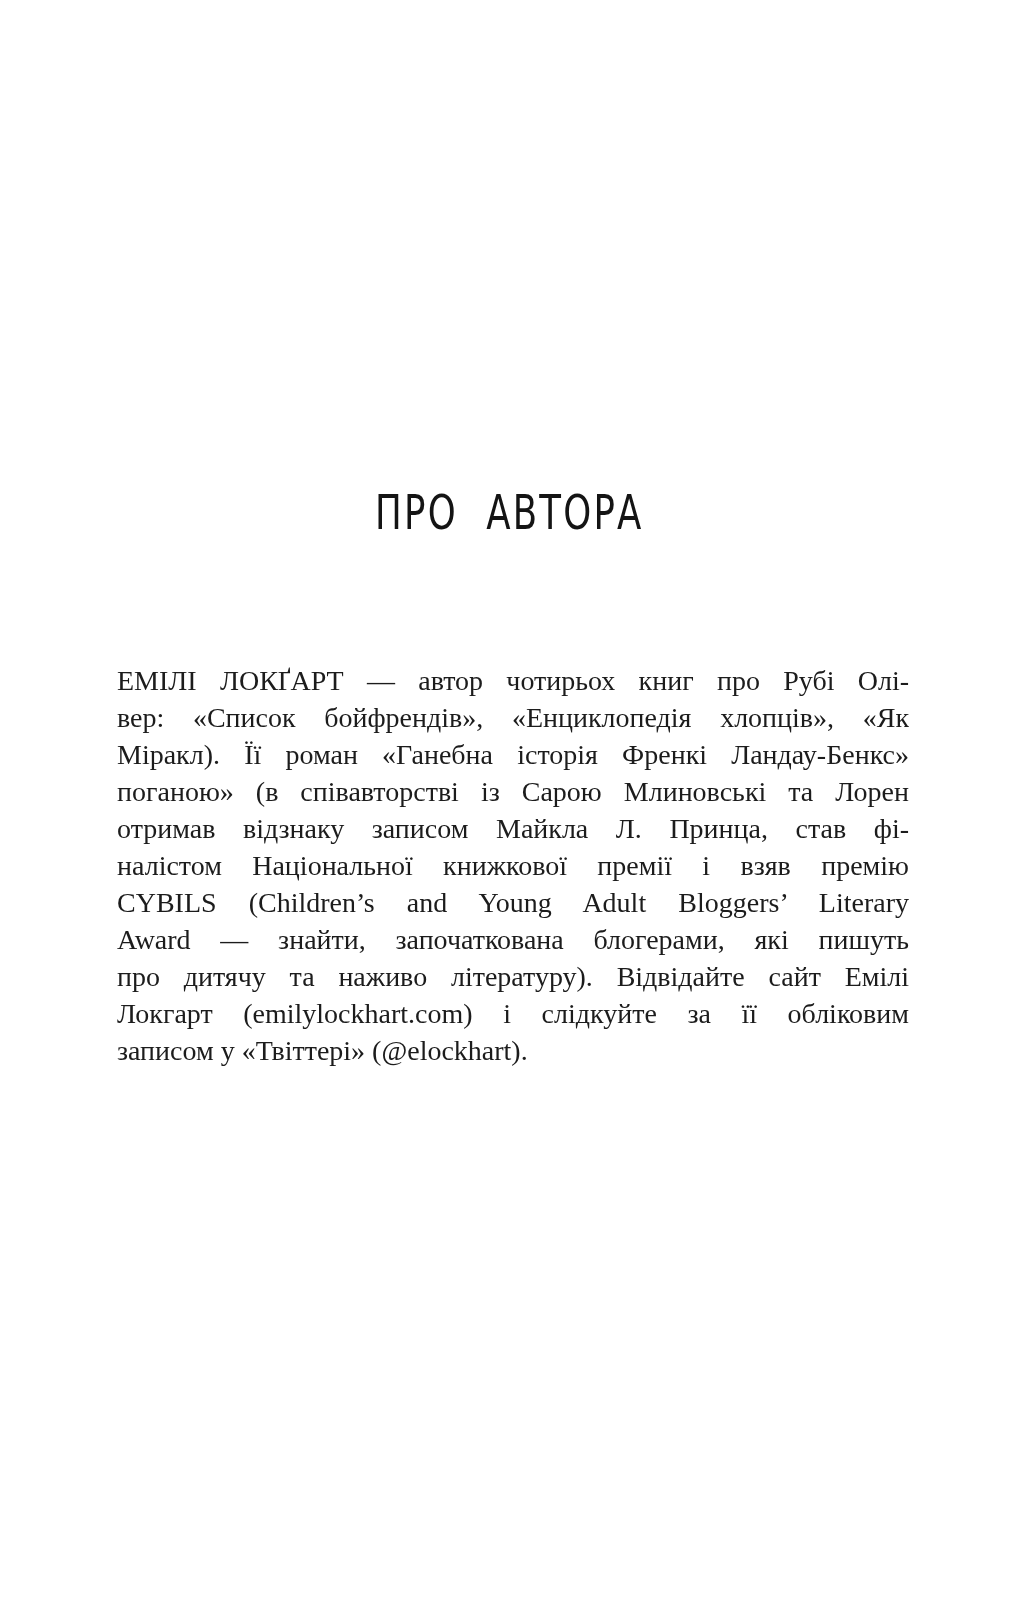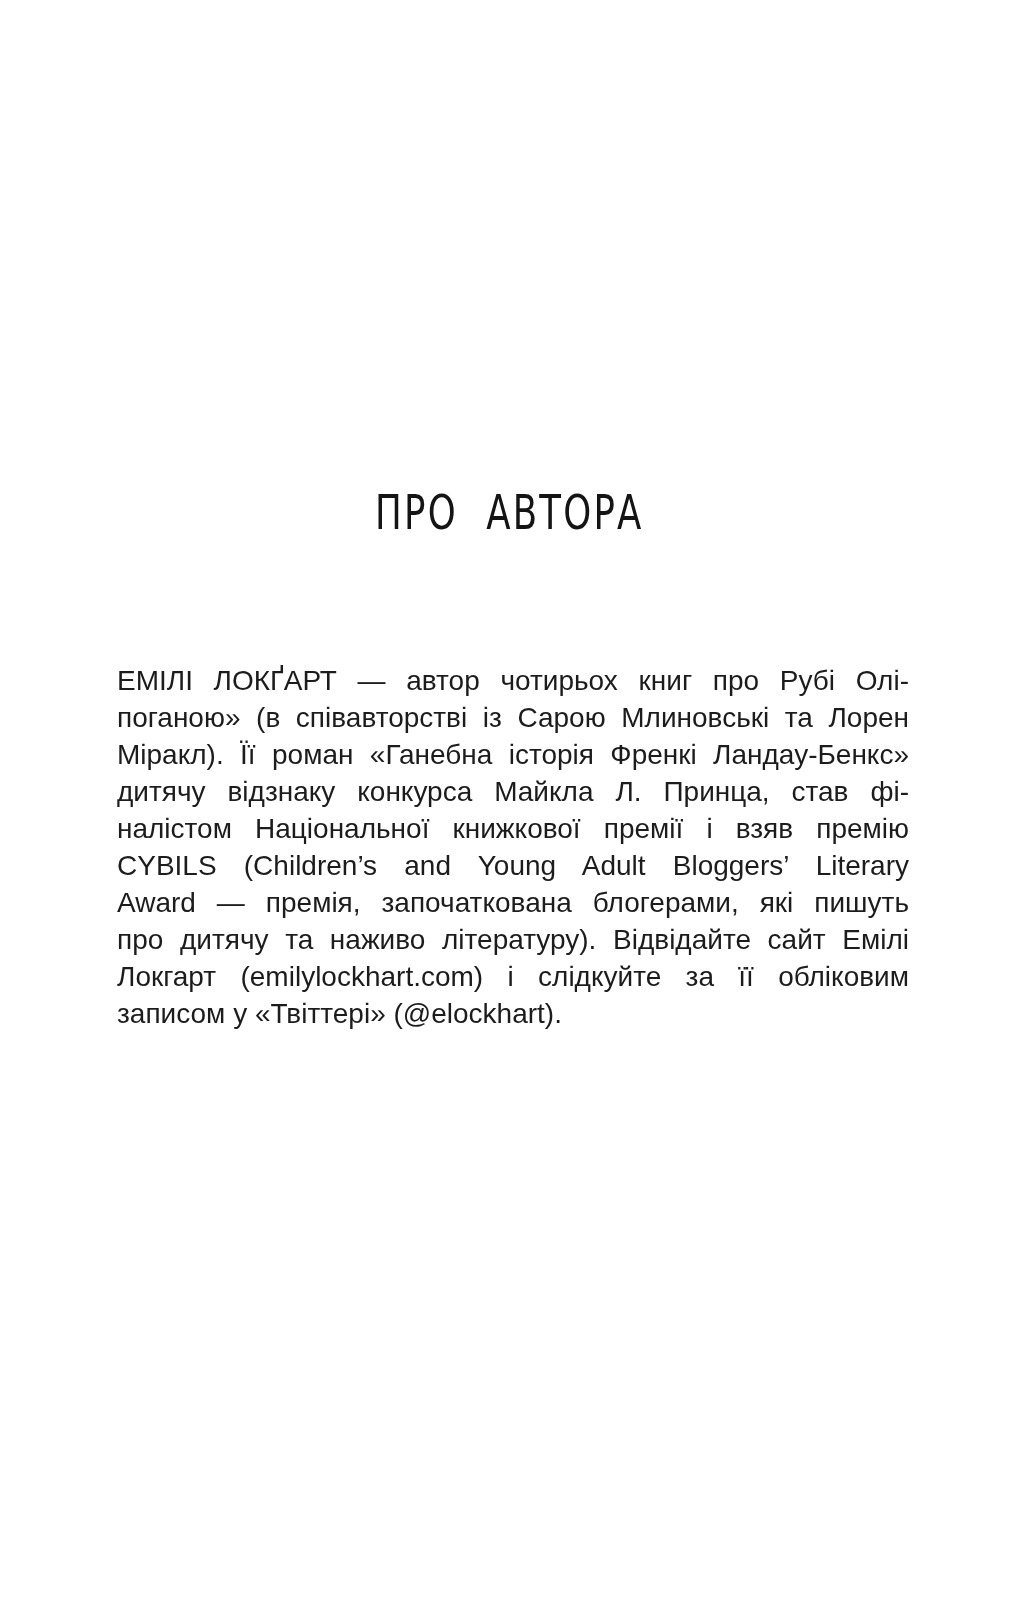--- a/index.html
+++ b/index.html
@@ -35,21 +35,21 @@
     color: var(--title);
     transform: scaleX(0.74);
     transform-origin: 49% 50%;
     white-space: nowrap;
   }
   .paragraph {
     position: absolute;
     top: 662px;
     left: 117px;
     width: 792px;
-    font-family: Liberation Sans, sans-serif;
+    font-family: Liberation Serif, serif;
     font-size: 28px;
     color: var(--text);
   }
   .paragraph .line {
     line-height: 37px;
     height: 37px;
     text-align: justify;
     text-align-last: justify;
     white-space: normal;
     overflow: hidden;
@@ -60,23 +60,24 @@
   }
 </style>
 </head>
 <body>
 
 <div class="page">
   <h1 class="chapter-title">ПРО АВТОРА</h1>
 
   <div class="paragraph">
       <div class="line">ЕМІЛІ ЛОКҐАРТ — автор чотирьох книг про Рубі Олі-</div>
+      <div class="line">вер: «Список бойфрендів», «Енциклопедія хлопців», «Як</div>
+      <div class="line">Міракл). Її роман «Ганебна історія Френкі Ландау-Бенкс»</div>
       <div class="line">поганою» (в співавторстві із Сарою Млиновські та Лорен</div>
-      <div class="line">Міракл). Її роман «Ганебна історія Френкі Ландау-Бенкс»</div>
-      <div class="line">дитячу відзнаку конкурса Майкла Л. Принца, став фі-</div>
+      <div class="line">отримав відзнаку записом Майкла Л. Принца, став фі-</div>
       <div class="line">налістом Національної книжкової премії і взяв премію</div>
       <div class="line">CYBILS (Children’s and Young Adult Bloggers’ Literary</div>
-      <div class="line">Award — премія, започаткована блогерами, які пишуть</div>
+      <div class="line">Award — знайти, започаткована блогерами, які пишуть</div>
       <div class="line">про дитячу та наживо літературу). Відвідайте сайт Емілі</div>
       <div class="line">Локгарт (emilylockhart.com) і слідкуйте за її обліковим</div>
       <div class="line last">записом у «Твіттері» (@elockhart).</div>
     </div>
 </div>
 
 </body></html>

